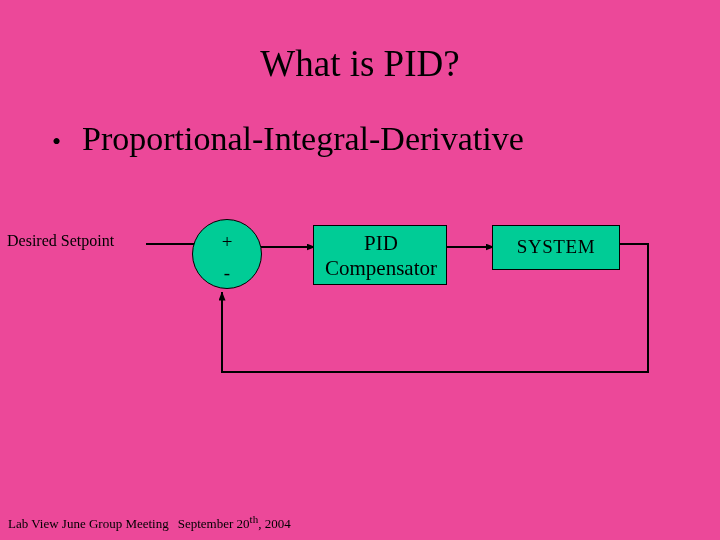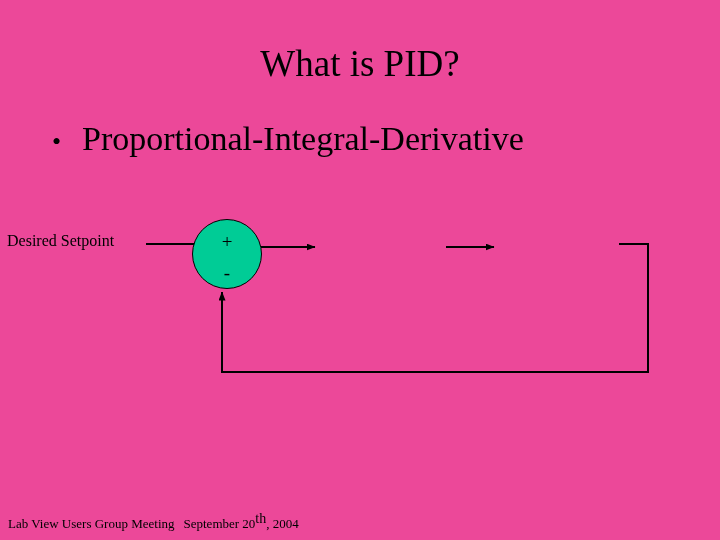--- a/index.html
+++ b/index.html
@@ -165,21 +165,21 @@
   
   #footer {
     position: absolute;
     left: 8px;
     top: 515px;
     font-size: 13px;
     line-height: 17px;
     white-space: nowrap;
   }
   #footer .sup {
-    font-size: 14px;
+    font-size: 11px;
     vertical-align: super;
     line-height: 0;
   }
   #footer .gap { display: inline-block; width: 9px; }
 </style>
 </head>
 <body>
 
 <div id="slide">
 
@@ -207,21 +207,30 @@
 
       <polyline points="619,232 648,232 648,360 222,360 222,280" fill="none" stroke="#000000" stroke-width="2" marker-end="url(#arrowhead)"></polyline>
     </svg>
 
     <div class="label-static" id="label-desired-setpoint">Desired Setpoint</div>
 
     <div id="sum-junction"></div>
     <div id="sum-plus" class="label-static">+</div>
     <div id="sum-minus" class="label-static">-</div>
 
-
+    <div class="block" id="block-pid">
+      <div class="blk-inner">
+        <div>PID</div>
+        <div>Compensator</div>
+      </div>
+    </div>
+
+    <div class="block" id="block-system">
+      <div class="blk-inner">SYSTEM</div>
+    </div>
 
   </div>
 
   <div id="footer">
-    <span>Lab View Users Group Meeting</span><span class="gap"></span><span>September 20</span><span class="sup">th</span><span>, 2004</span>
+    <span>Lab View June Group Meeting</span><span class="gap"></span><span>September 20</span><span class="sup">th</span><span>, 2004</span>
   </div>
 
 </div>
 
 </body></html>

